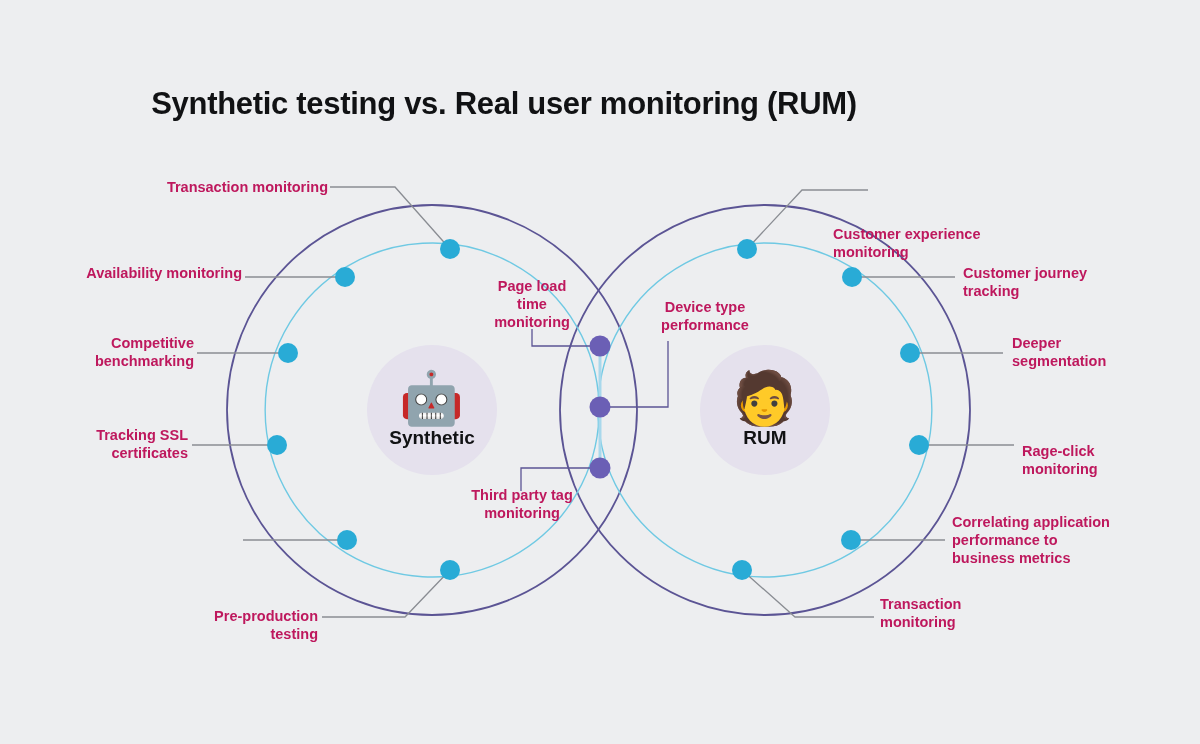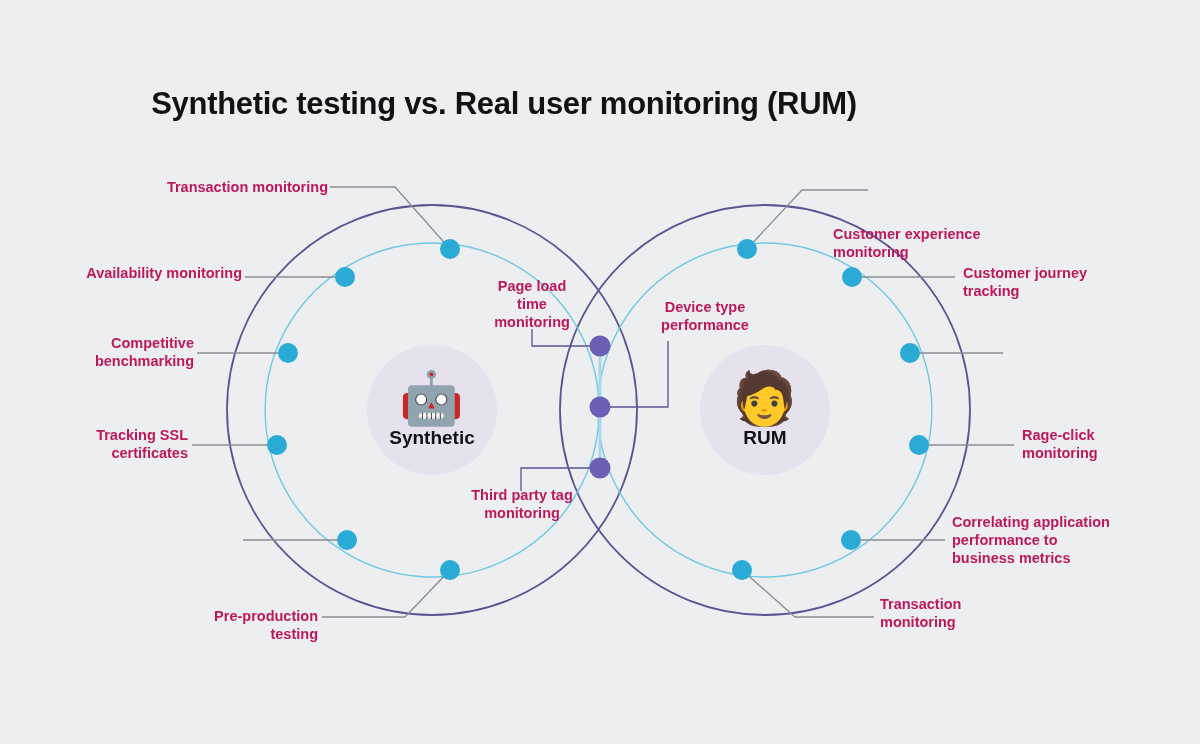--- a/index.html
+++ b/index.html
@@ -129,21 +129,23 @@
 monitoring</div>
   <div class="lbl c" style="left:630px;top:298px;width:150px;">Device type
 performance</div>
   <div class="lbl c" style="left:443px;top:486px;width:158px;">Third party tag
 monitoring</div>
 
   <div class="lbl l" style="left:833px;top:181px;width:230px;margin-top:44px;">Customer experience
 monitoring</div>
   <div class="lbl l" style="left:963px;top:264px;width:218px;">Customer journey
 tracking</div>
-  <div class="lbl l" style="left:1022px;top:426px;width:166px;">Rage-click
+  <div class="lbl l" style="left:1012px;top:334px;width:172px;">Deeper
+segmentation</div>
+  <div class="lbl l" style="left:1022px;top:442px;width:166px;">Rage-click
 monitoring</div>
   <div class="lbl l" style="left:952px;top:513px;width:234px;">Correlating application
 performance to
 business metrics</div>
   <div class="lbl l" style="left:880px;top:595px;width:226px;">Transaction
 monitoring</div>
 
 </div>
 
 </body></html>

